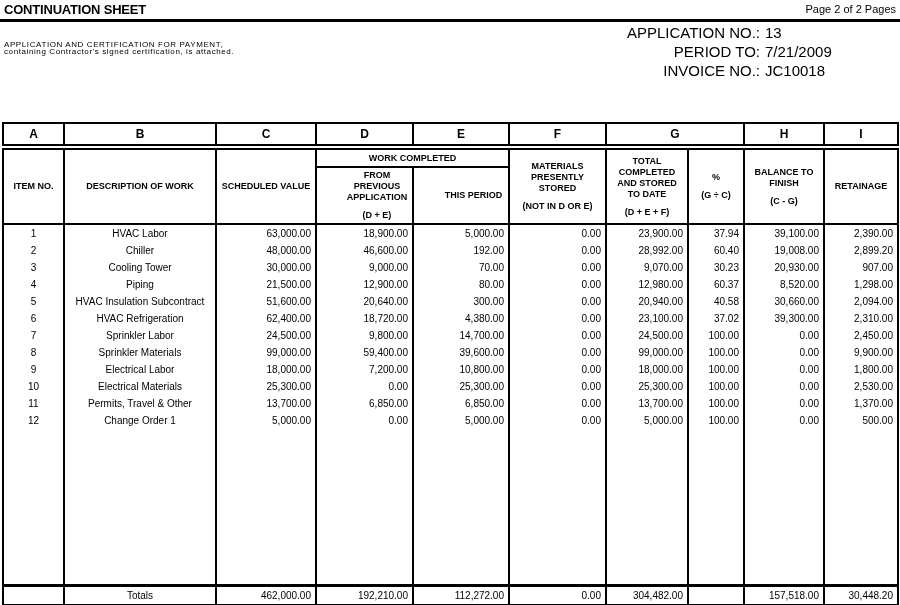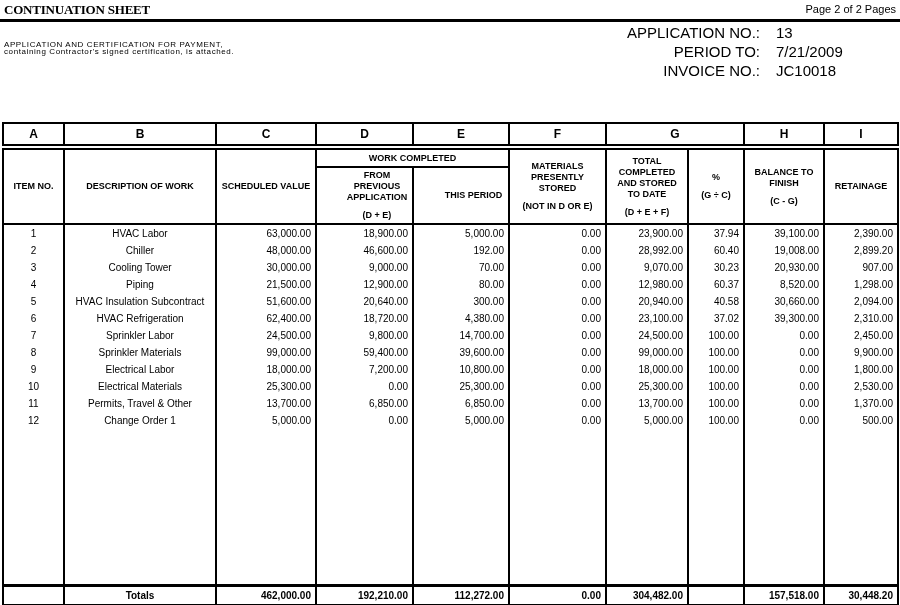--- a/index.html
+++ b/index.html
@@ -5,31 +5,31 @@
   * { box-sizing: border-box; }
   html, body { margin:0; padding:0; }
   body {
     width:900px; height:605px;
     background:#ffffff; color:#000000;
     font-family:"Liberation Sans", sans-serif;
     position:relative; overflow:hidden;
   }
 
   
-  .doc-title { position:absolute; left:4px; top:2px; font-size:13px; font-weight:bold; letter-spacing:-0.2px;font-family:Liberation Serif, serif; }
+  .doc-title { position:absolute; left:4px; top:2px; font-size:13px; font-weight:bold; letter-spacing:-0.2px; }
   .page-label { position:absolute; right:4px; top:3px; font-size:11px; }
   .rule { position:absolute; left:0; top:19px; width:900px; height:3px; background:#000; }
   .note { position:absolute; left:4px; font-size:8px; letter-spacing:0.6px; white-space:nowrap; }
   .note1 { top:40px; }
   .note2 { top:47px; }
 
   .info-block { position:absolute; left:440px; top:23px; width:440px; }
   .info-row { display:flex; height:19px; align-items:center; font-size:15px; }
   .info-label { flex:0 0 320px; text-align:right; }
-  .info-value { margin-left:16px; }
+  .info-value { margin-left:5px; }
 
   
   table.sheet {
     position:absolute; left:2px; top:122px; width:895px;
     border-collapse:collapse; table-layout:fixed;
   }
   table.sheet td {
     border:2px solid #000; padding:0; vertical-align:middle; overflow:hidden;
   }
   tr.letters td {
@@ -44,21 +44,21 @@
   .sub { margin-top:7px; }
 
   tr.data td {
     border-top:none; border-bottom:none;
     height:17px; font-size:10px; line-height:17px;
     padding:0 4px; white-space:nowrap;
   }
   tr.filler td { border-top:none; border-bottom:none; height:156px; }
   tr.totals td {
     border:2px solid #000; border-top:3px solid #000; border-bottom:3px solid #000;
-    height:17px; font-size:10px; line-height:17px; font-weight:bold;
+    height:17px; font-size:10px; line-height:17px; font-weight:normal;
     padding:0 4px; white-space:nowrap;
   }
   .c-center { text-align:center; }
   .c-left   { text-align:center; }
   .num      { text-align:right; }
 </style>
 </head>
 <body>
 
 <div class="doc-title">CONTINUATION SHEET</div>

